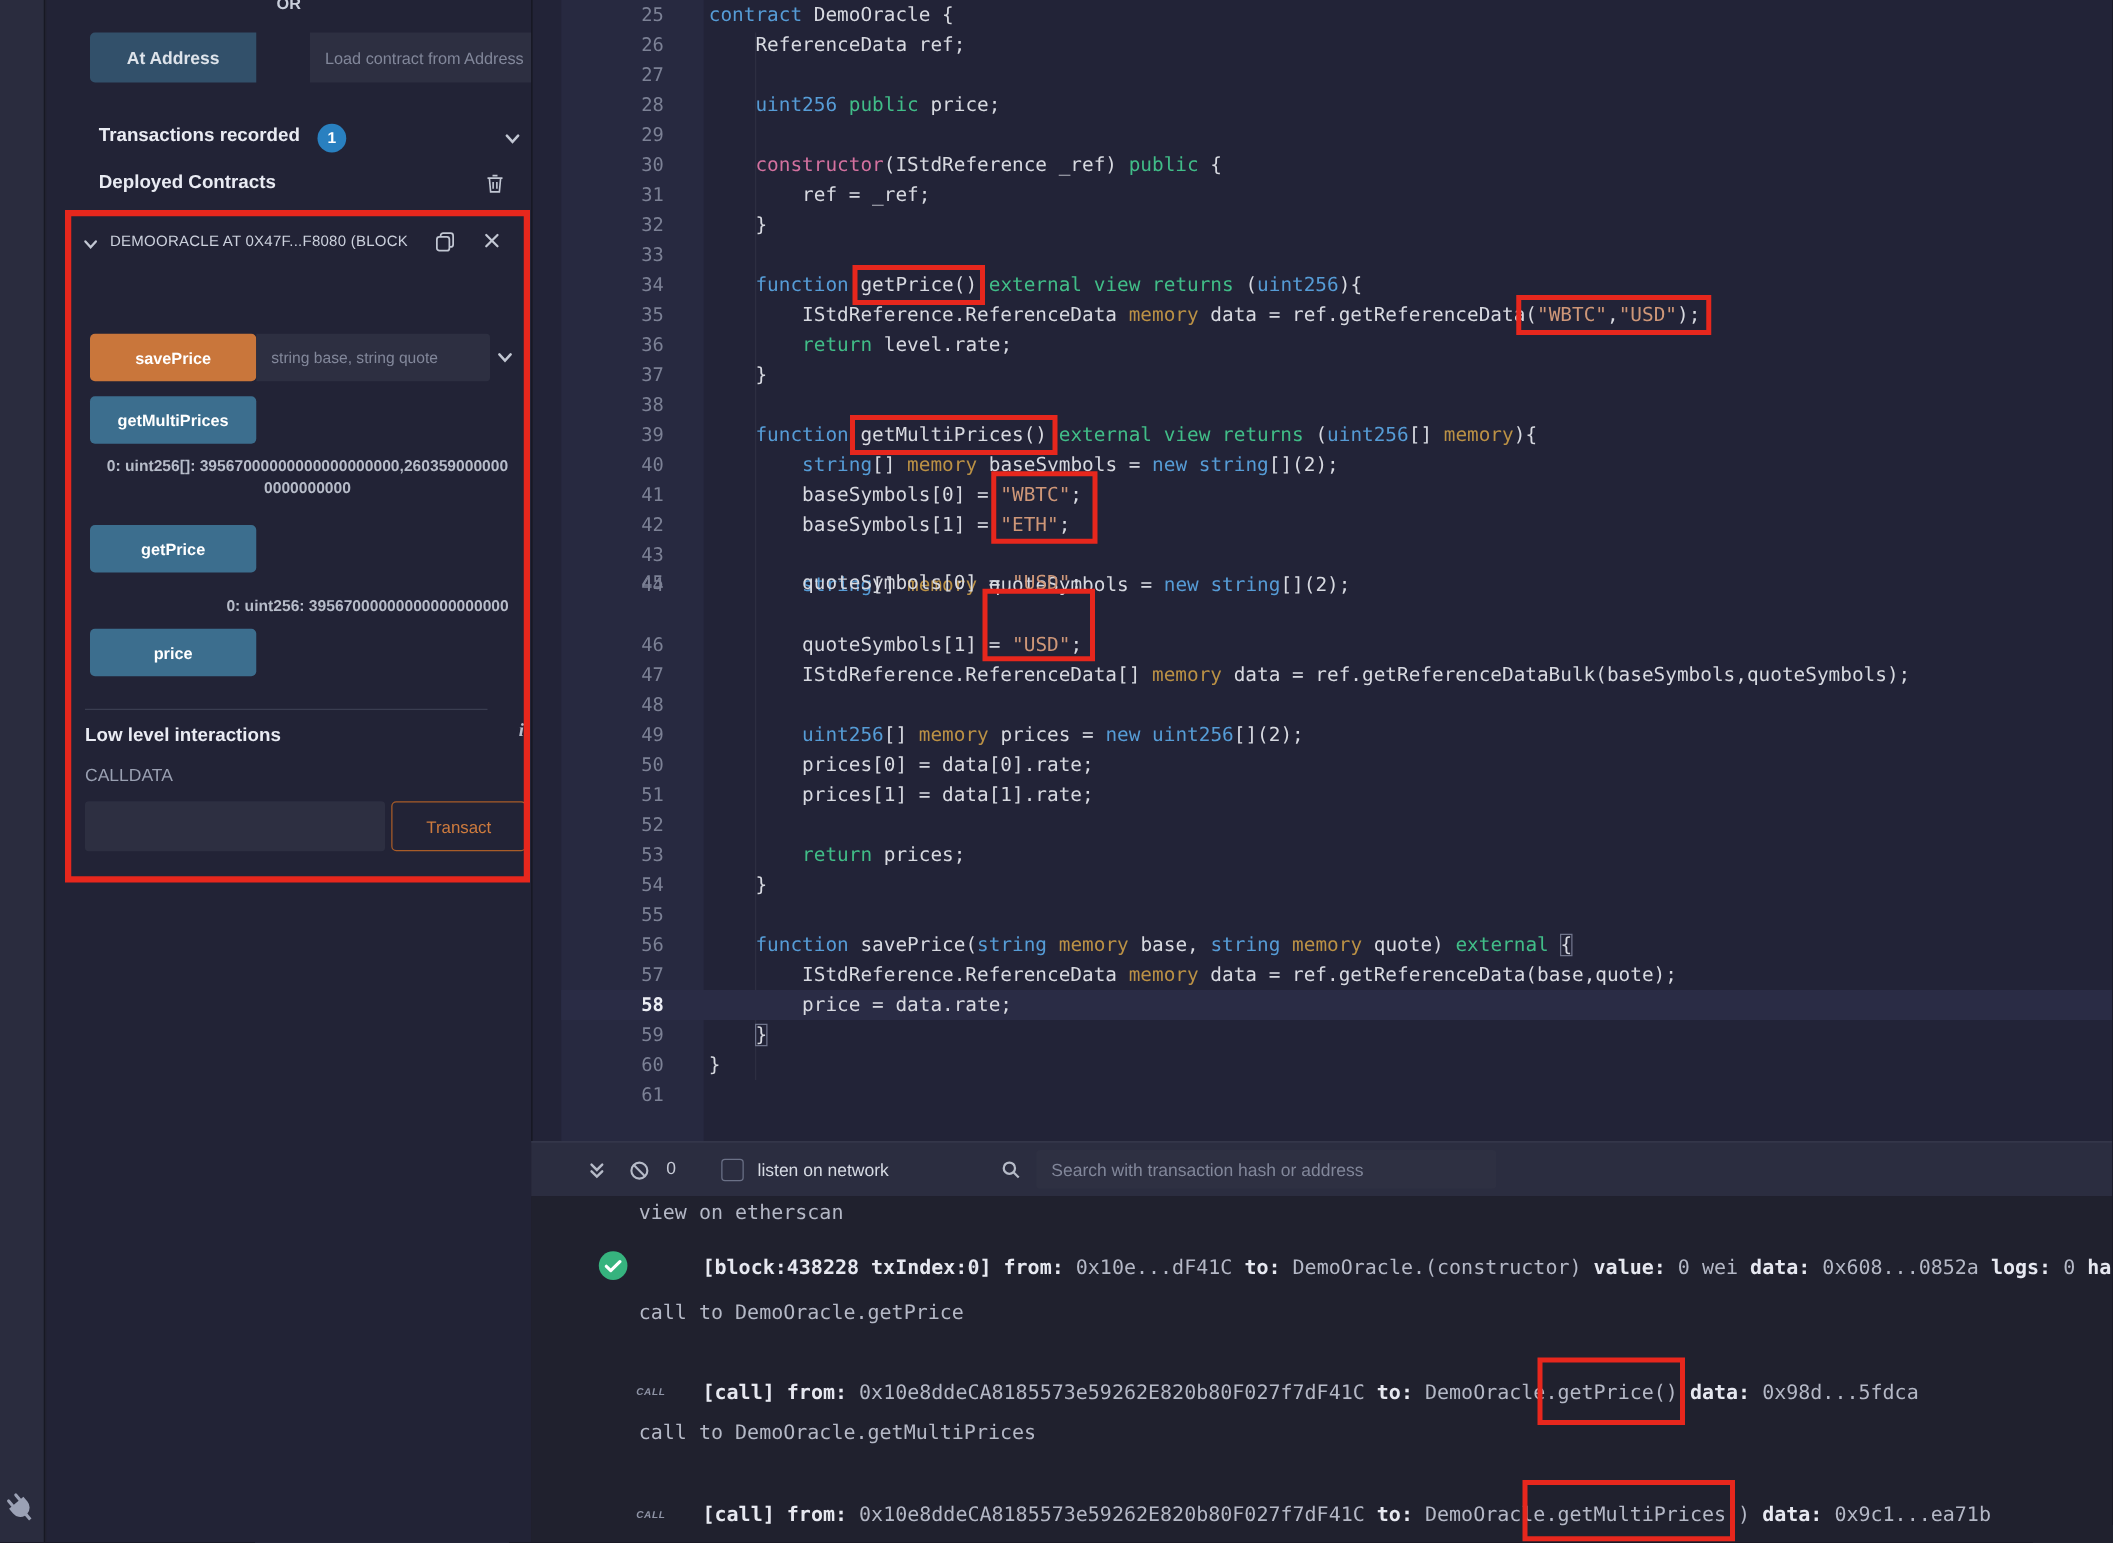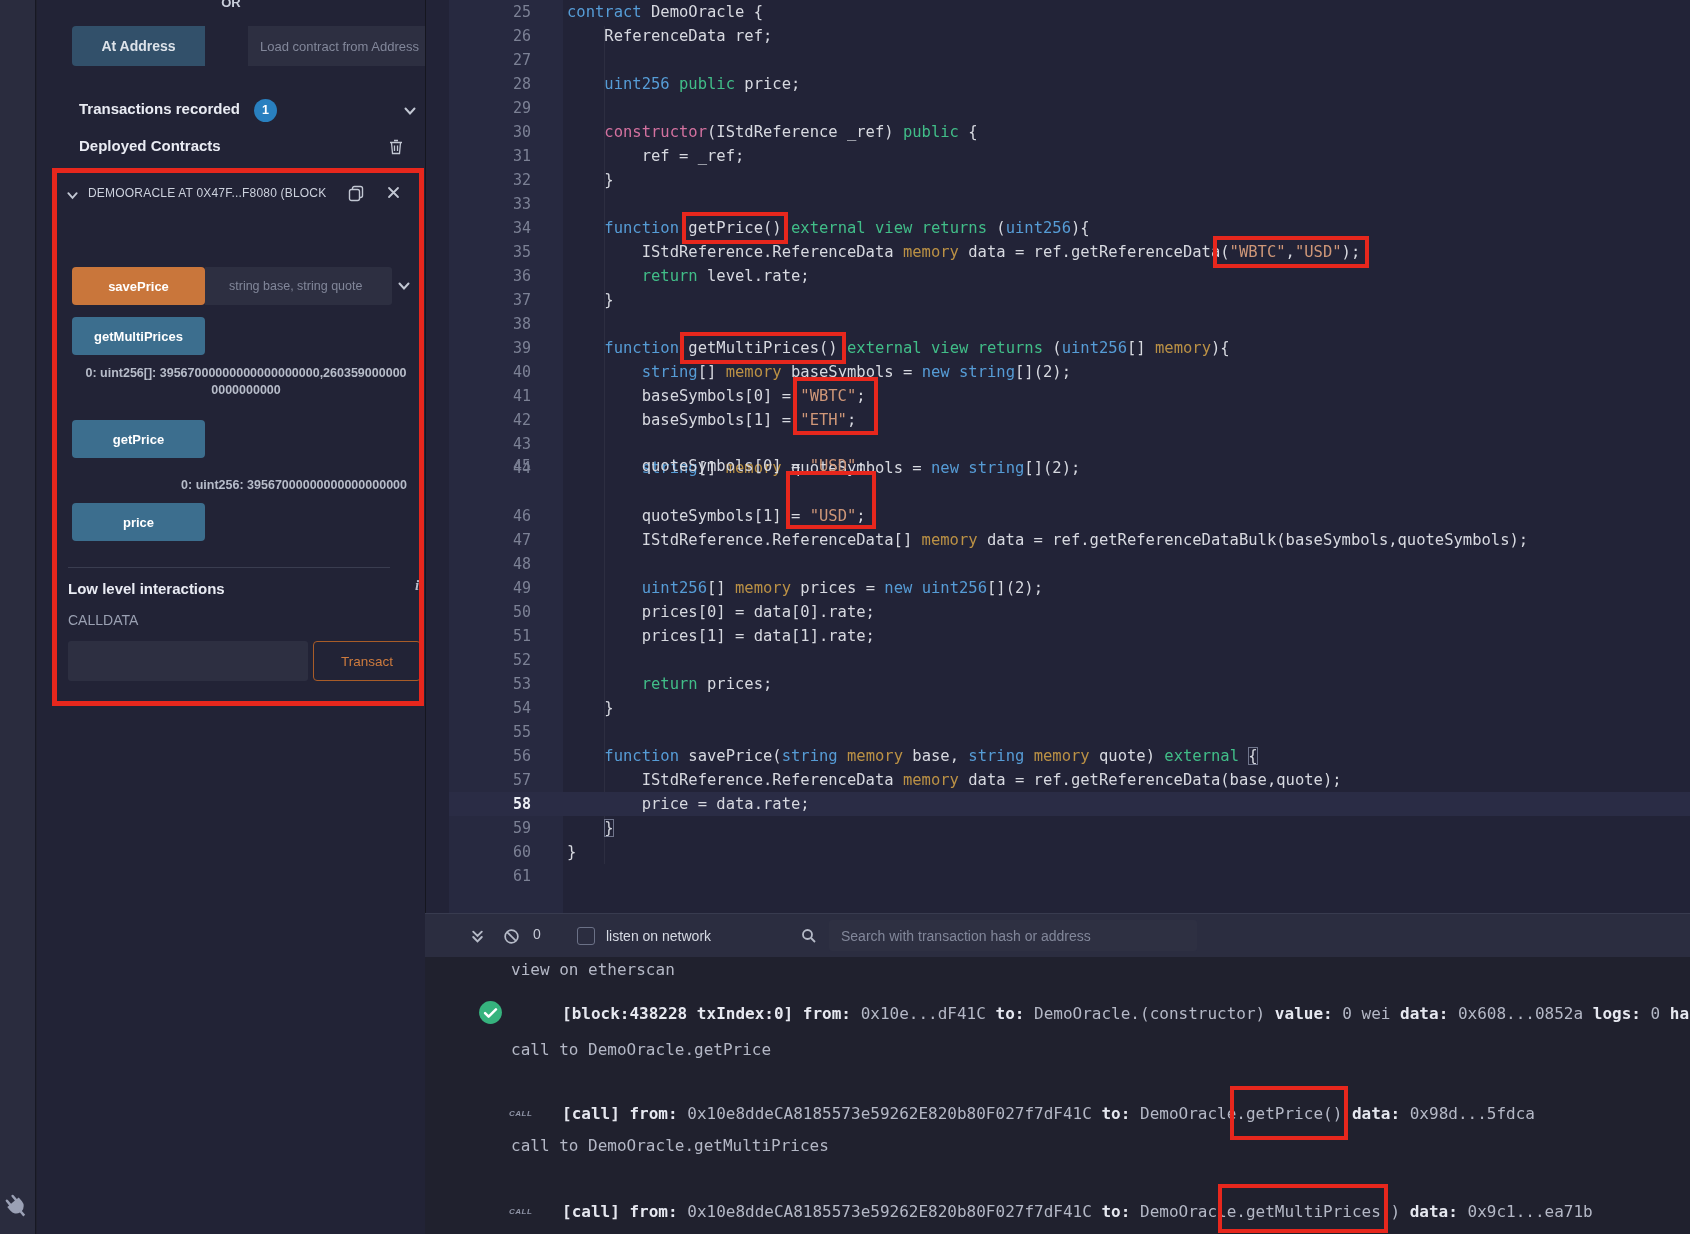--- a/index.html
+++ b/index.html
@@ -20,21 +20,21 @@
   .inp::placeholder{color:#82879a;}
   .inp-ataddr{position:absolute;left:168px;top:26px;width:187px;height:40px;border-radius:0 4px 4px 0;font-size:13px;padding:0 12px;margin-left:43px;}
   .row-label{position:absolute;font-size:15px;font-weight:bold;color:#e9ebf3;}
   .badge{position:absolute;left:217px;top:99px;width:23px;height:23px;border-radius:50%;background:#2980c0;color:#fff;font-size:12.5px;font-weight:bold;text-align:center;line-height:23px;}
   .icon-btn{position:absolute;color:#c2c7d3;cursor:pointer;background:none;border:none;line-height:0;}
   
   .c-title{position:absolute;left:51px;top:186px;width:238px;height:16px;overflow:hidden;white-space:nowrap;font-size:12px;letter-spacing:.2px;color:#ccd1dd;}
   .fnbtn{position:absolute;left:35px;width:133px;height:38px;border:none;border-radius:4px;color:#fff;font-family:inherit;font-size:13px;font-weight:bold;cursor:pointer;}
   .fn-steel{background:#3c6e8e;}
   .fn-orange{background:#c9763b;}
-  .inp-param{position:absolute;left:168px;top:267px;width:187px;height:38px;border-radius:0 3px 3px 0;font-size:12.5px;padding:0 24px;}
+  .inp-param{position:absolute;left:168px;top:267px;width:187px;height:38px;border-radius:0 3px 3px 0;font-size:12.5px;padding:0 12px;}
   .out{position:absolute;left:48px;width:322px;font-size:12.5px;font-weight:bold;color:#b7bcc9;line-height:17px;word-break:break-all;text-align:center;}
   .out-single{text-align:right;}
   .divider{position:absolute;left:31px;top:567px;width:322px;height:1px;background:#3a3d50;}
   .calldata-lbl{position:absolute;left:31px;top:612px;font-size:14px;color:#9aa0b2;}
   .inp-calldata{position:absolute;left:31px;top:641px;width:240px;height:40px;border-radius:3px;font-size:13px;padding:0 10px;}
   .btn-transact{position:absolute;left:276px;top:641px;width:108px;height:40px;background:transparent;border:1px solid #a85c28;border-radius:4px;color:#ce7b3e;font-family:inherit;font-size:13.5px;cursor:pointer;}
   .info-i{position:absolute;left:378px;top:577px;font-family:"Liberation Serif",serif;font-style:italic;font-weight:bold;font-size:15px;color:#b9becc;cursor:pointer;}
   
   .editor{position:absolute;left:425px;top:0;width:1265px;height:913px;background:#222337;border-left:1px solid #15161f;overflow:hidden;}
   .gutter{position:absolute;left:23px;top:0;width:114px;height:100%;background:#272940;}

